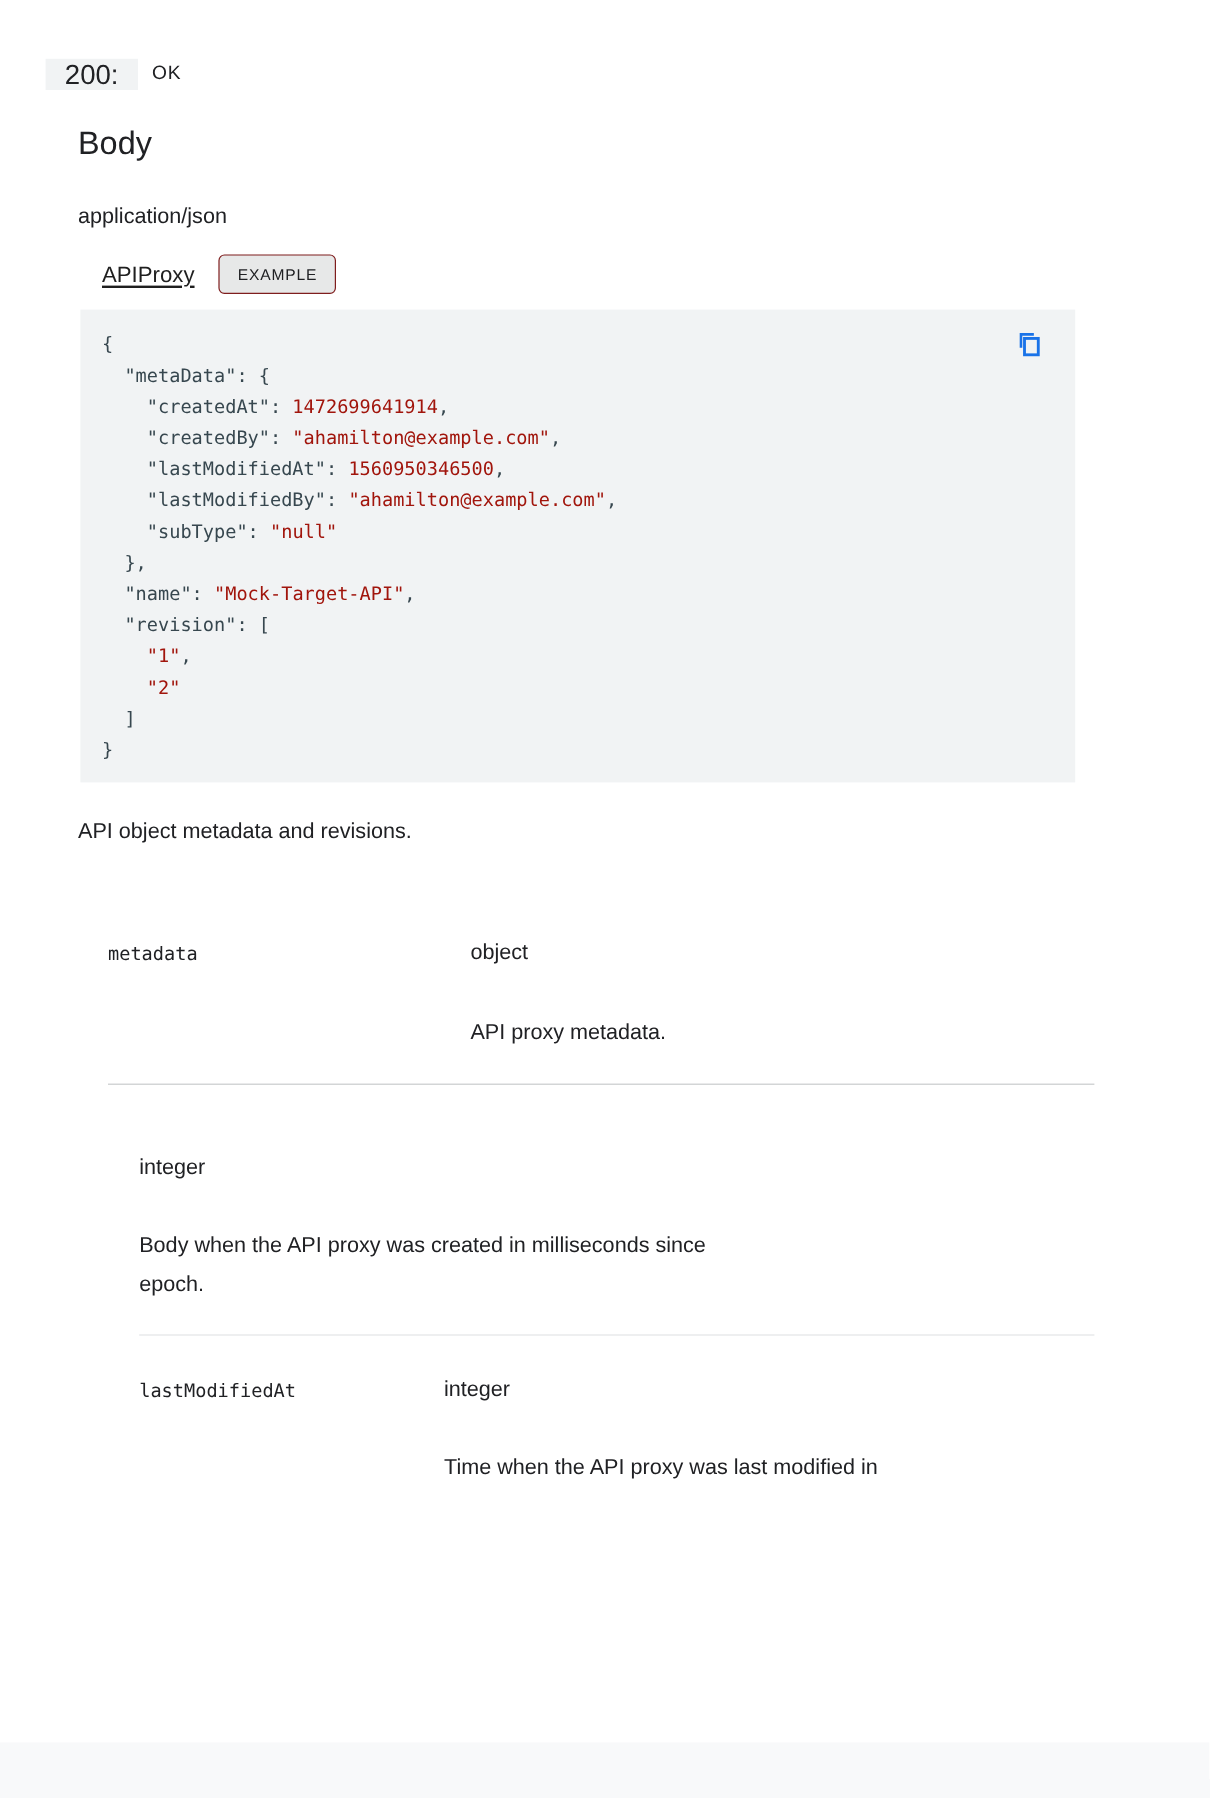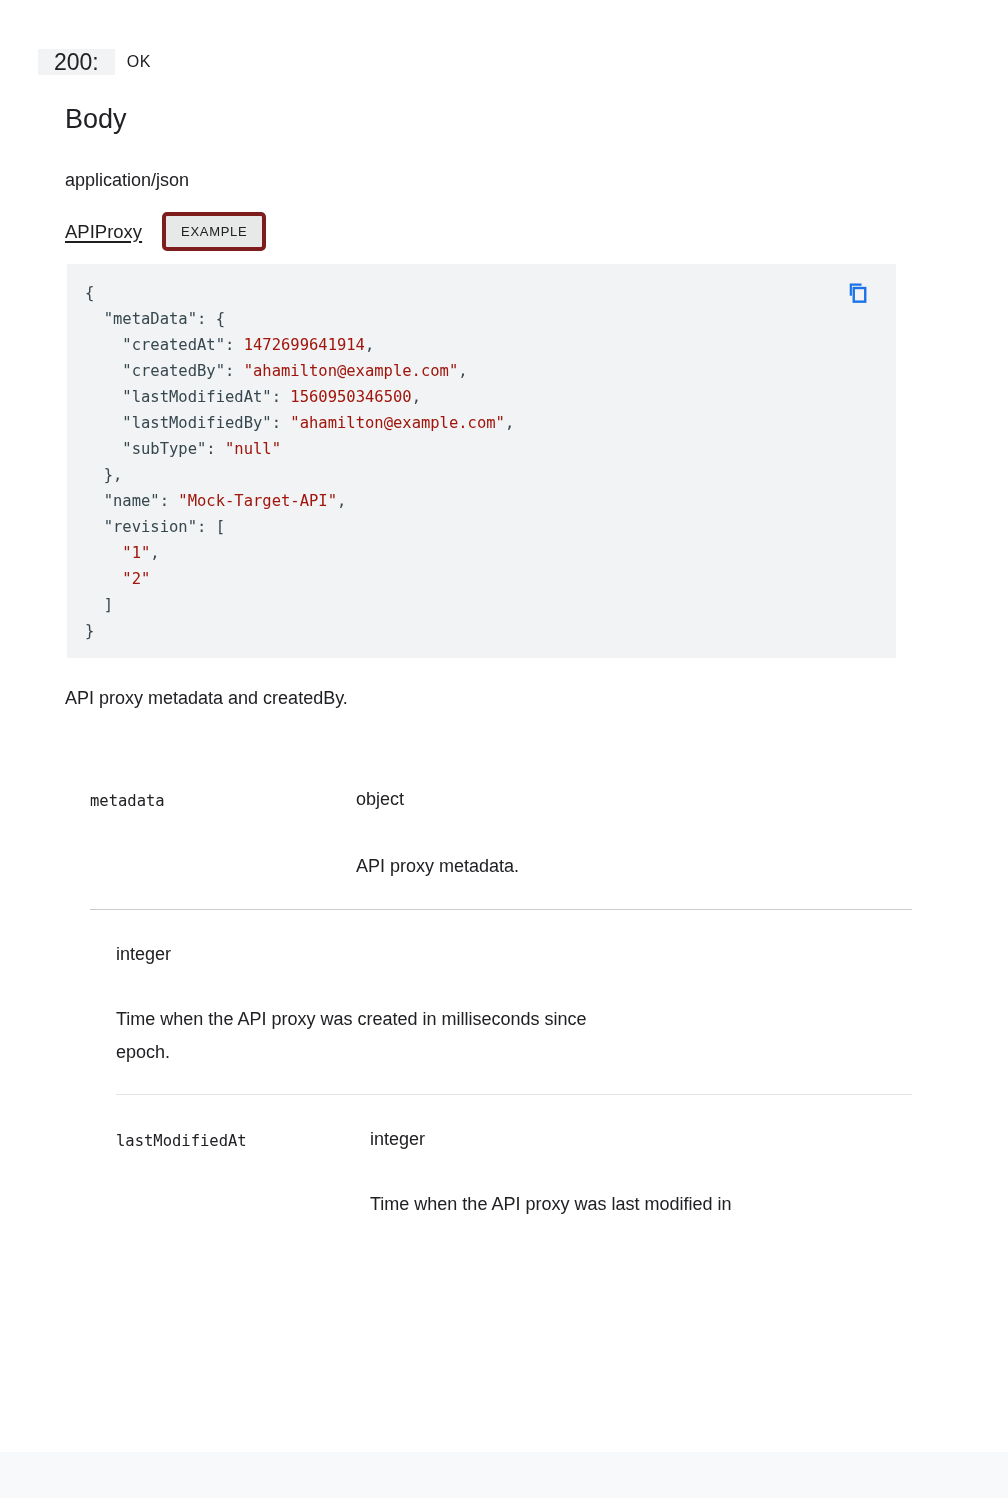--- a/index.html
+++ b/index.html
@@ -50,42 +50,42 @@
     line-height: 33px;
     font-weight: 500;
     color: var(--text, #202124);
   }
   .mime {
     margin: 32px 0 0 65px;
     font-size: 18px;
     line-height: 24px;
   }
   .proxy-row {
-    margin: 20px 0 0 65px;
+    margin: 20px 0 0 85px;
     display: flex;
     align-items: center;
   }
   .schema-link {
     font-size: 18.5px;
     font-weight: 500;
     color: #1f1f1f;
     text-decoration: underline;
     text-underline-offset: 3px;
     text-decoration-thickness: 1.5px;
     cursor: pointer;
   }
   .chip {
     margin-left: 20px;
     font-family: "Liberation Sans", sans-serif;
     font-size: 13px;
     font-weight: 500;
     letter-spacing: 0.7px;
     color: #202124;
     background: #e7e8e8;
-    border: 4px solid #7f1d1d;
+    border: 1px solid #7f1d1d;
     border-radius: 5px;
     padding: 8px 15px;
     cursor: pointer;
   }
 
   
   .code-block {
     position: relative;
     margin: 13px 0 0 67px;
     width: 829px;
@@ -123,20 +123,22 @@
   .fields { margin-top: 30px; }
   .frow {
     display: flex;
     border-bottom: 1px solid #e3e4e6;
   }
   .frow.lvl0 {
     margin-left: 90px;
     width: 822px;
     padding: 44px 0 26px 0;
     border-bottom-color: #c9cbcd;
+    margin-bottom: 24px;
+    gap: 36px;
   }
   .frow.lvl1 {
     margin-left: 116px;
     width: 796px;
     padding: 30px 0 25px 0;
   }
   .frow:last-child { border-bottom: none; }
   .fname {
     font-family: "DejaVu Sans Mono", monospace;
     font-size: 15.5px;
@@ -190,34 +192,34 @@
   <div class="code-block">
     <button class="copy-btn" aria-label="copy">
       <svg width="26" height="26" viewBox="0 0 24 24" fill="none">
         <path d="M16.2 4.3 H6.3 V14.6" stroke="#1a73e8" stroke-width="2" fill="none"></path>
         <rect x="9" y="7.4" width="10.6" height="12.6" stroke="#1a73e8" stroke-width="2.2" fill="#f1f3f4"></rect>
       </svg>
     </button>
     <pre class="code"><div><span class="tok-p">{</span></div><div><span class="tok-p">  "metaData": {</span></div><div><span class="tok-p">    "createdAt": </span><span class="tok-v">1472699641914</span><span class="tok-p">,</span></div><div><span class="tok-p">    "createdBy": </span><span class="tok-v">"ahamilton@example.com"</span><span class="tok-p">,</span></div><div><span class="tok-p">    "lastModifiedAt": </span><span class="tok-v">1560950346500</span><span class="tok-p">,</span></div><div><span class="tok-p">    "lastModifiedBy": </span><span class="tok-v">"ahamilton@example.com"</span><span class="tok-p">,</span></div><div><span class="tok-p">    "subType": </span><span class="tok-v">"null"</span></div><div><span class="tok-p">  },</span></div><div><span class="tok-p">  "name": </span><span class="tok-v">"Mock-Target-API"</span><span class="tok-p">,</span></div><div><span class="tok-p">  "revision": [</span></div><div><span class="tok-p">    </span><span class="tok-v">"1"</span><span class="tok-p">,</span></div><div><span class="tok-p">    </span><span class="tok-v">"2"</span></div><div><span class="tok-p">  ]</span></div><div><span class="tok-p">}</span></div></pre>
   </div>
 
-  <p class="resp-desc">API proxy metadata and createdBy.</p>
+  <p class="resp-desc">API object metadata and revisions.</p>
 
   <div class="fields">
       <div class="frow lvl0">
         <div class="fname">metadata</div>
         <div class="fmeta">
           <div class="ftype">object</div>
           <div class="fdesc">API proxy metadata.</div>
         </div>
       </div>
       <div class="frow lvl1">
         <div class="fmeta">
           <div class="ftype">integer</div>
-          <div class="fdesc">Time when the API proxy was created in milliseconds since epoch.</div>
+          <div class="fdesc">Body when the API proxy was created in milliseconds since epoch.</div>
         </div>
       </div>
       <div class="frow lvl1">
         <div class="fname">lastModifiedAt</div>
         <div class="fmeta">
           <div class="ftype">integer</div>
           <div class="fdesc">Time when the API proxy was last modified in</div>
         </div>
       </div>
     </div>

